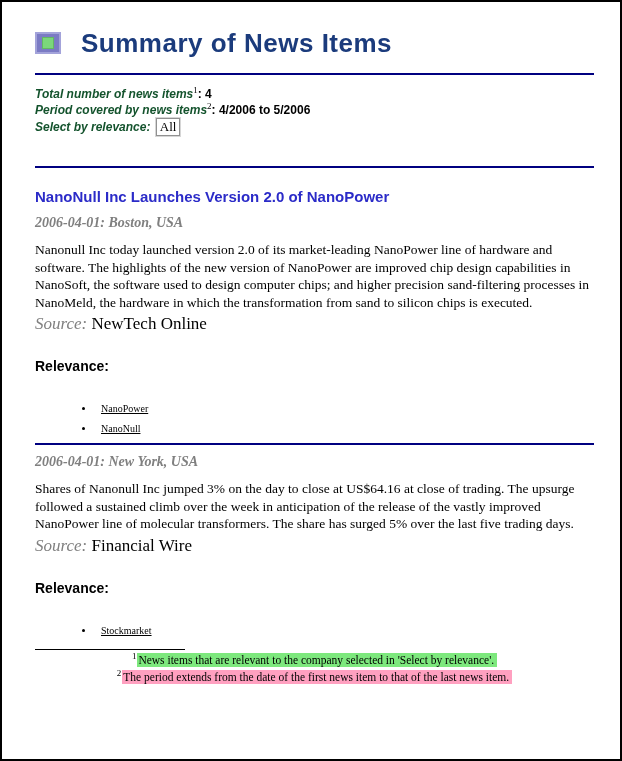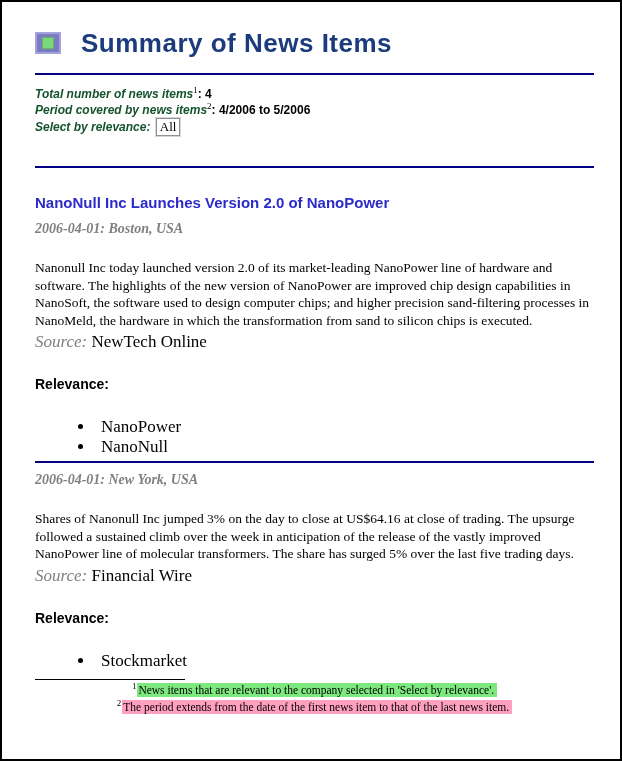--- a/index.html
+++ b/index.html
@@ -55,43 +55,43 @@
     padding: 0 3px; line-height: 16px; margin-left: 2px;
     cursor: pointer;
   }
 
   
   .headline {
     font-family: "Liberation Sans", sans-serif;
     font-size: 15px; font-weight: bold; color: #2b2bc8;
     line-height: 18px;
   }
-  .headline-1 { margin-top: 26px; }
+  .headline-1 { margin-top: 20px; }
   .headline-2 { margin-top: 47px; }
   .dateline {
     margin-top: 8px;
     font-size: 14px; font-weight: bold; font-style: italic; color: #808080;
     line-height: 17px;
   }
   .body-text {
-    margin-top: 22px;
+    margin-top: 10px;
     font-size: 13.5px; line-height: 17.5px; color: #000;
     width: 562px;
   }
   .source-line { margin-top: 4px; font-size: 17px; line-height: 17px; }
   .source-label { color: #808080; font-style: italic; }
   .source-value { color: #000; }
   .relevance-label {
     margin-top: 27px;
     font-family: "Liberation Sans", sans-serif;
     font-size: 14px; font-weight: bold; color: #000;
     line-height: 15px;
   }
   ul.relevance-list { margin-top: 25px; margin-left: 60px; list-style: disc; }
-  ul.relevance-list li { font-size: 17px; line-height: 20px; padding-left: 6px; }
+  ul.relevance-list li { font-size: 10px; line-height: 20px; padding-left: 6px; text-decoration: underline; }
 
   
   .footnote-sep { margin-top: 8px; width: 150px; border-top: 1px solid #000; height: 0; }
   .footnote { margin-top: 3px; font-size: 11.5px; line-height: 14px; text-align: center; }
   .footnote .fn-ref { font-size: 9px; margin-right: 1px; }
   .fn-text { padding: 1px 3px 1px 1px; }
   .fn-green { background: #7de87d; }
   .fn-pink { background: #ffa0c0; }
 </style>
 </head>

